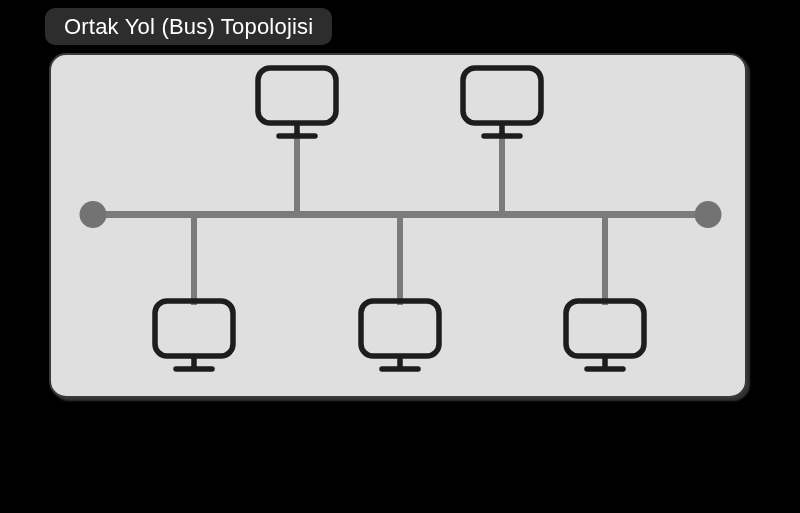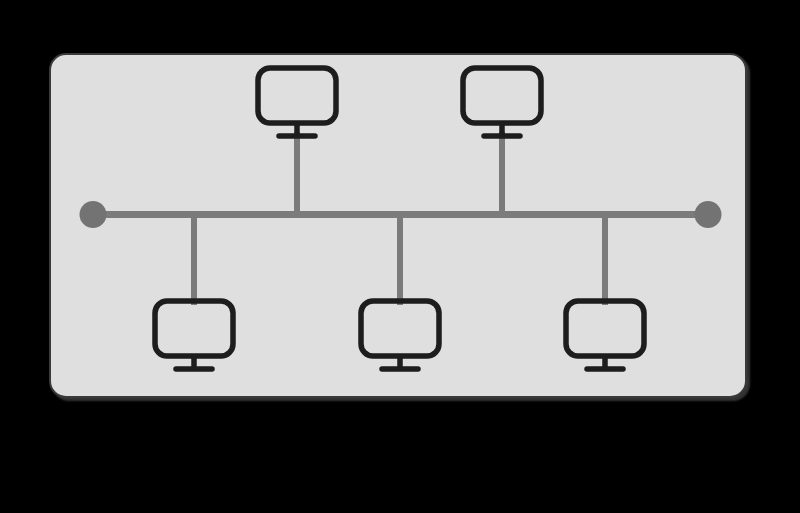--- a/index.html
+++ b/index.html
@@ -57,20 +57,23 @@
     top: 0;
     z-index: 2;
     pointer-events: none;
   }
 </style>
 </head>
 <body>
 
 <div class="stage">
 
+  <div class="title-chip">
+    <span>Ortak Yol (Bus) Topolojisi</span>
+  </div>
 
   <div class="panel"></div>
 
   <svg class="diagram" id="diagram-svg" width="800" height="513" viewBox="0 0 800 513">
       <line x1="297" y1="132" x2="297" y2="214.5" stroke="#7b7b7b" stroke-width="6"></line>
       <line x1="502" y1="132" x2="502" y2="214.5" stroke="#7b7b7b" stroke-width="6"></line>
       <line x1="194" y1="214.5" x2="194" y2="305" stroke="#7b7b7b" stroke-width="6"></line>
       <line x1="400" y1="214.5" x2="400" y2="305" stroke="#7b7b7b" stroke-width="6"></line>
       <line x1="605" y1="214.5" x2="605" y2="305" stroke="#7b7b7b" stroke-width="6"></line>
       <line x1="93" y1="214.5" x2="708" y2="214.5" stroke="#7b7b7b" stroke-width="7"></line>

